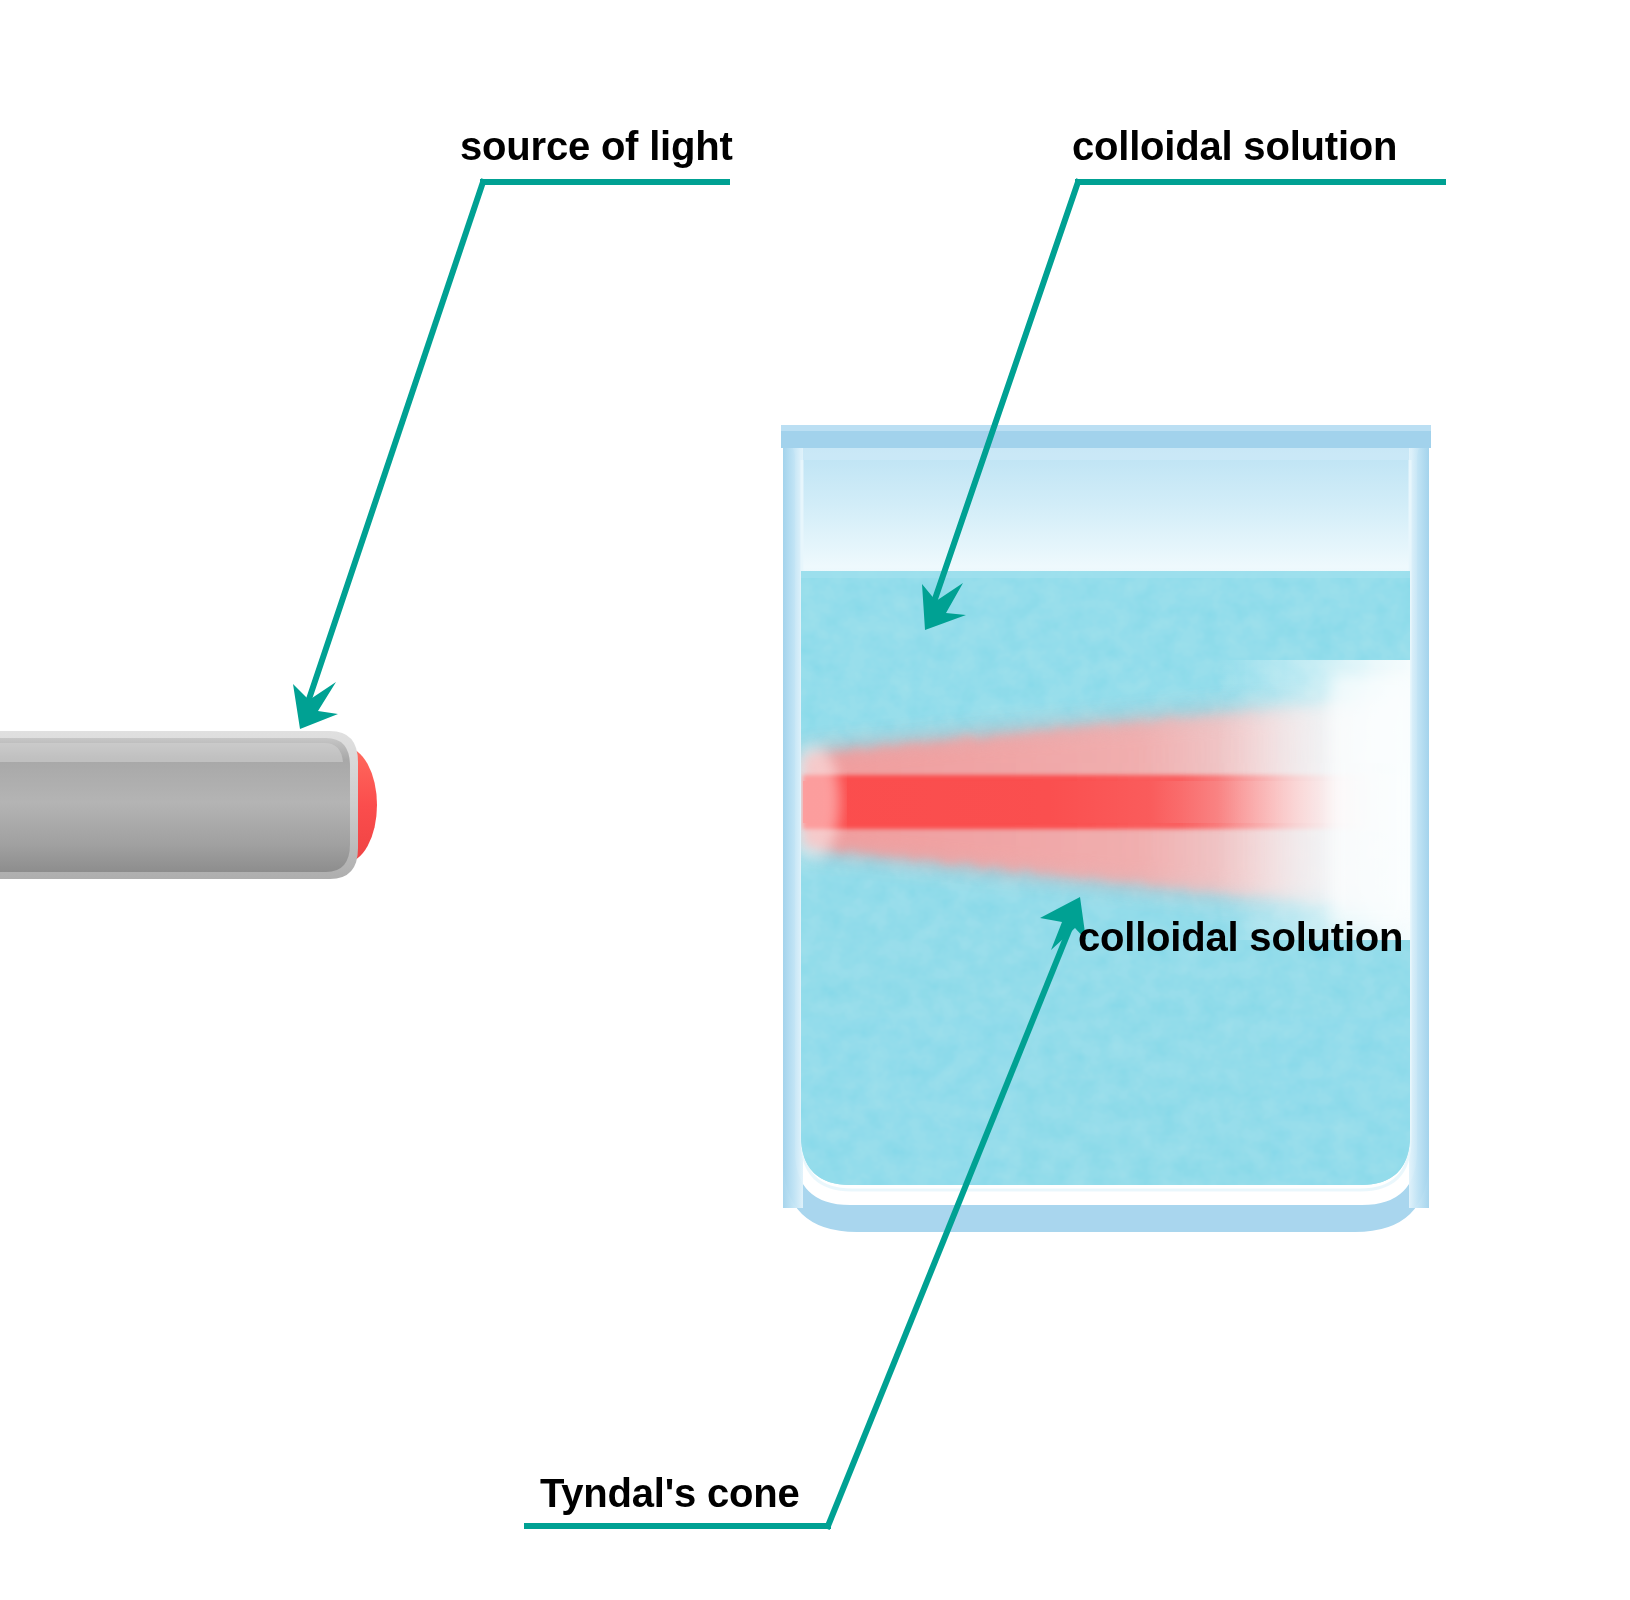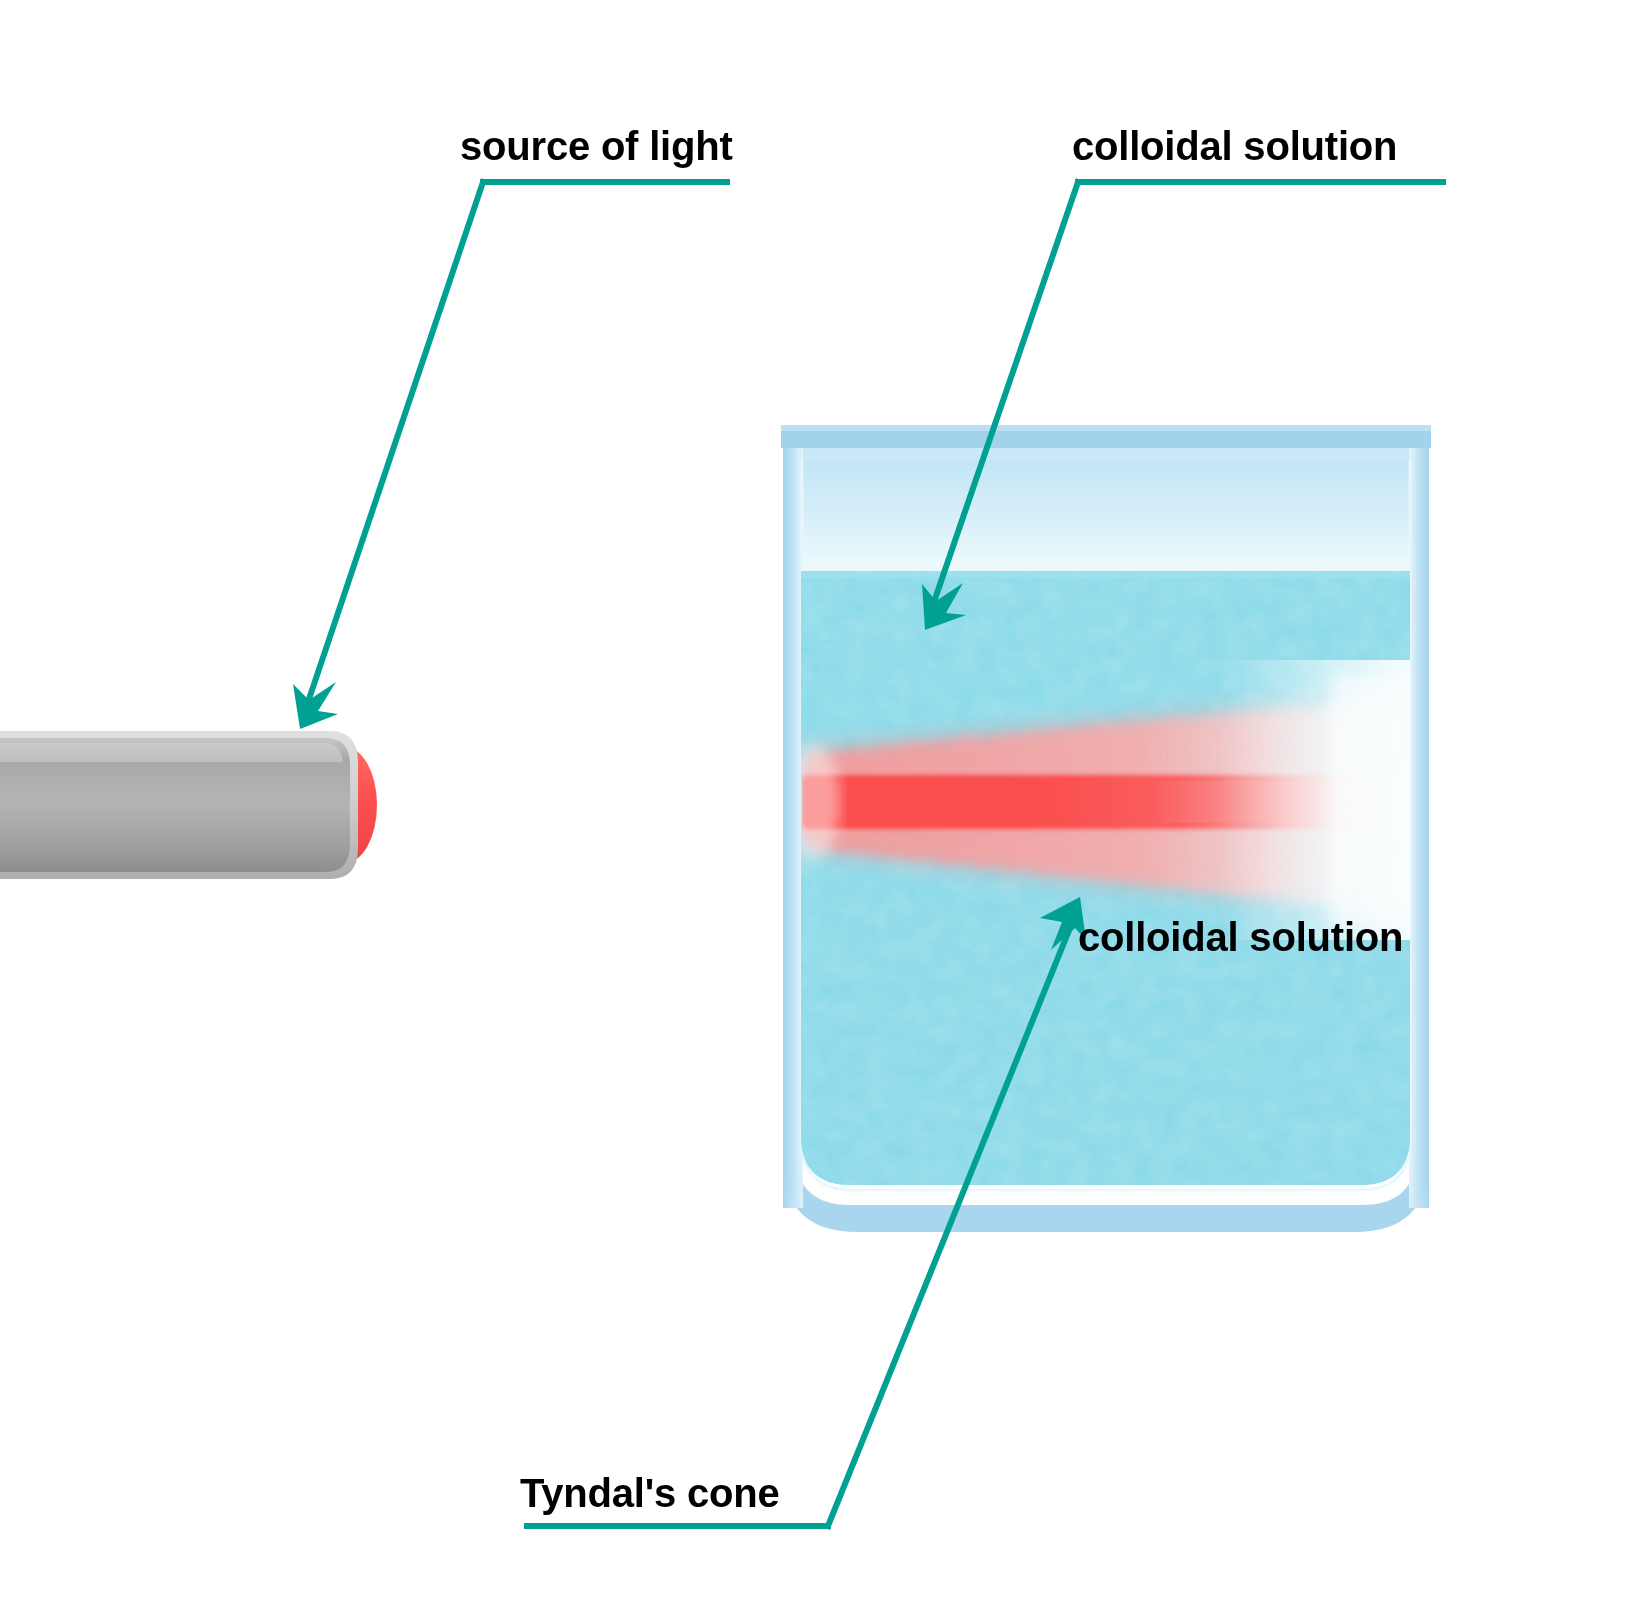--- a/index.html
+++ b/index.html
@@ -34,21 +34,21 @@
     font-weight: bold;
     color: #000000;
     white-space: nowrap;
     line-height: 1;
     letter-spacing: -0.2px;
     -webkit-font-smoothing: antialiased;
   }
   #label-source-of-light  { left: 460px;  top: 126px;  font-size: 40px; }
   #label-colloidal-top    { left: 1072px; top: 126px;  font-size: 40px; }
   #label-colloidal-inner  { left: 1078px; top: 917px;  font-size: 40px; }
-  #label-tyndals-cone     { left: 520px;  top: 1473px; font-size: 40px; }
+  #label-tyndals-cone     { left: 540px;  top: 1473px; font-size: 40px; }
 </style>
 </head>
 <body>
 
 <div id="stage">
 
   <svg id="diagram-svg" viewBox="0 0 1630 1600" xmlns="http://www.w3.org/2000/svg">
     <defs>
 
       <linearGradient id="gradAir" x1="0" y1="0" x2="0" y2="1">

